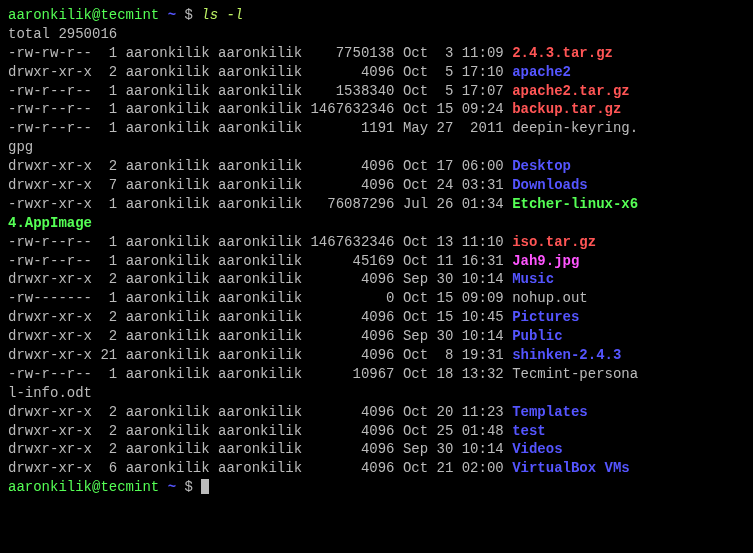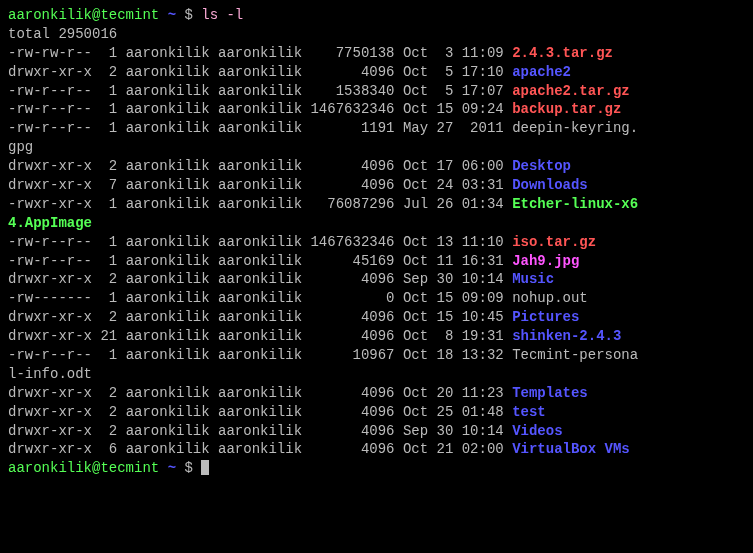--- a/index.html
+++ b/index.html
@@ -11,21 +11,21 @@
       padding: 6px 8px;
       width: 753px;
       height: 553px;
       overflow: hidden;
     }
     .line { white-space: pre; display: block; }
     .user { color: #55ff55; font-weight: normal; }
     .colon { color: #bbbbbb; }
     .tilde { color: #5555ff; font-weight: bold; }
     .dollar { color: #bbbbbb; }
-    .cmd { color: #f9a8d4; }
+    .cmd { color: #bef264; font-style: italic; }
     .total { color: #bbbbbb; }
     .perm { color: #bbbbbb; }
     .num { color: #bbbbbb; }
     .name-red { color: #ff5555; font-weight: bold; }
     .name-blue { color: #5555ff; font-weight: bold; }
     .name-grey { color: #bbbbbb; }
     .name-green { color: #55ff55; font-weight: bold; }
     .name-magenta { color: #ff55ff; font-weight: bold; }
     .cursor {
       display: inline-block;
@@ -50,20 +50,21 @@
     <span class="line"><span class="name-grey">gpg</span></span>
     <span class="line"><span class="perm">drwxr-xr-x</span><span class="num">  2 </span><span class="num">aaronkilik</span><span class="num"> </span><span class="num">aaronkilik</span><span class="num"> </span><span class="num">      4096</span><span class="num"> </span><span class="num">Oct 17 06:00</span><span class="num"> </span><span class="name-blue">Desktop</span></span>
     <span class="line"><span class="perm">drwxr-xr-x</span><span class="num">  7 </span><span class="num">aaronkilik</span><span class="num"> </span><span class="num">aaronkilik</span><span class="num"> </span><span class="num">      4096</span><span class="num"> </span><span class="num">Oct 24 03:31</span><span class="num"> </span><span class="name-blue">Downloads</span></span>
     <span class="line"><span class="perm">-rwxr-xr-x</span><span class="num">  1 </span><span class="num">aaronkilik</span><span class="num"> </span><span class="num">aaronkilik</span><span class="num"> </span><span class="num">  76087296</span><span class="num"> </span><span class="num">Jul 26 01:34</span><span class="num"> </span><span class="name-green">Etcher-linux-x6</span></span>
     <span class="line"><span class="name-green">4.AppImage</span></span>
     <span class="line"><span class="perm">-rw-r--r--</span><span class="num">  1 </span><span class="num">aaronkilik</span><span class="num"> </span><span class="num">aaronkilik</span><span class="num"> </span><span class="num">1467632346</span><span class="num"> </span><span class="num">Oct 13 11:10</span><span class="num"> </span><span class="name-red">iso.tar.gz</span></span>
     <span class="line"><span class="perm">-rw-r--r--</span><span class="num">  1 </span><span class="num">aaronkilik</span><span class="num"> </span><span class="num">aaronkilik</span><span class="num"> </span><span class="num">     45169</span><span class="num"> </span><span class="num">Oct 11 16:31</span><span class="num"> </span><span class="name-magenta">Jah9.jpg</span></span>
     <span class="line"><span class="perm">drwxr-xr-x</span><span class="num">  2 </span><span class="num">aaronkilik</span><span class="num"> </span><span class="num">aaronkilik</span><span class="num"> </span><span class="num">      4096</span><span class="num"> </span><span class="num">Sep 30 10:14</span><span class="num"> </span><span class="name-blue">Music</span></span>
     <span class="line"><span class="perm">-rw-------</span><span class="num">  1 </span><span class="num">aaronkilik</span><span class="num"> </span><span class="num">aaronkilik</span><span class="num"> </span><span class="num">         0</span><span class="num"> </span><span class="num">Oct 15 09:09</span><span class="num"> </span><span class="name-grey">nohup.out</span></span>
     <span class="line"><span class="perm">drwxr-xr-x</span><span class="num">  2 </span><span class="num">aaronkilik</span><span class="num"> </span><span class="num">aaronkilik</span><span class="num"> </span><span class="num">      4096</span><span class="num"> </span><span class="num">Oct 15 10:45</span><span class="num"> </span><span class="name-blue">Pictures</span></span>
+    <span class="line"><span class="perm">drwxr-xr-x</span><span class="num">  2 </span><span class="num">aaronkilik</span><span class="num"> </span><span class="num">aaronkilik</span><span class="num"> </span><span class="num">      4096</span><span class="num"> </span><span class="num">Sep 30 10:14</span><span class="num"> </span><span class="name-blue">Public</span></span>
     <span class="line"><span class="perm">drwxr-xr-x</span><span class="num"> 21 </span><span class="num">aaronkilik</span><span class="num"> </span><span class="num">aaronkilik</span><span class="num"> </span><span class="num">      4096</span><span class="num"> </span><span class="num">Oct  8 19:31</span><span class="num"> </span><span class="name-blue">shinken-2.4.3</span></span>
     <span class="line"><span class="perm">-rw-r--r--</span><span class="num">  1 </span><span class="num">aaronkilik</span><span class="num"> </span><span class="num">aaronkilik</span><span class="num"> </span><span class="num">     10967</span><span class="num"> </span><span class="num">Oct 18 13:32</span><span class="num"> </span><span class="name-grey">Tecmint-persona</span></span>
     <span class="line"><span class="name-grey">l-info.odt</span></span>
     <span class="line"><span class="perm">drwxr-xr-x</span><span class="num">  2 </span><span class="num">aaronkilik</span><span class="num"> </span><span class="num">aaronkilik</span><span class="num"> </span><span class="num">      4096</span><span class="num"> </span><span class="num">Oct 20 11:23</span><span class="num"> </span><span class="name-blue">Templates</span></span>
     <span class="line"><span class="perm">drwxr-xr-x</span><span class="num">  2 </span><span class="num">aaronkilik</span><span class="num"> </span><span class="num">aaronkilik</span><span class="num"> </span><span class="num">      4096</span><span class="num"> </span><span class="num">Oct 25 01:48</span><span class="num"> </span><span class="name-blue">test</span></span>
     <span class="line"><span class="perm">drwxr-xr-x</span><span class="num">  2 </span><span class="num">aaronkilik</span><span class="num"> </span><span class="num">aaronkilik</span><span class="num"> </span><span class="num">      4096</span><span class="num"> </span><span class="num">Sep 30 10:14</span><span class="num"> </span><span class="name-blue">Videos</span></span>
     <span class="line"><span class="perm">drwxr-xr-x</span><span class="num">  6 </span><span class="num">aaronkilik</span><span class="num"> </span><span class="num">aaronkilik</span><span class="num"> </span><span class="num">      4096</span><span class="num"> </span><span class="num">Oct 21 02:00</span><span class="num"> </span><span class="name-blue">VirtualBox VMs</span></span>
     <span class="line"><span class="user">aaronkilik@tecmint</span><span class="colon"> </span><span class="tilde">~</span><span class="dollar"> $ </span><span class="cursor"></span></span>
   </div>
 

